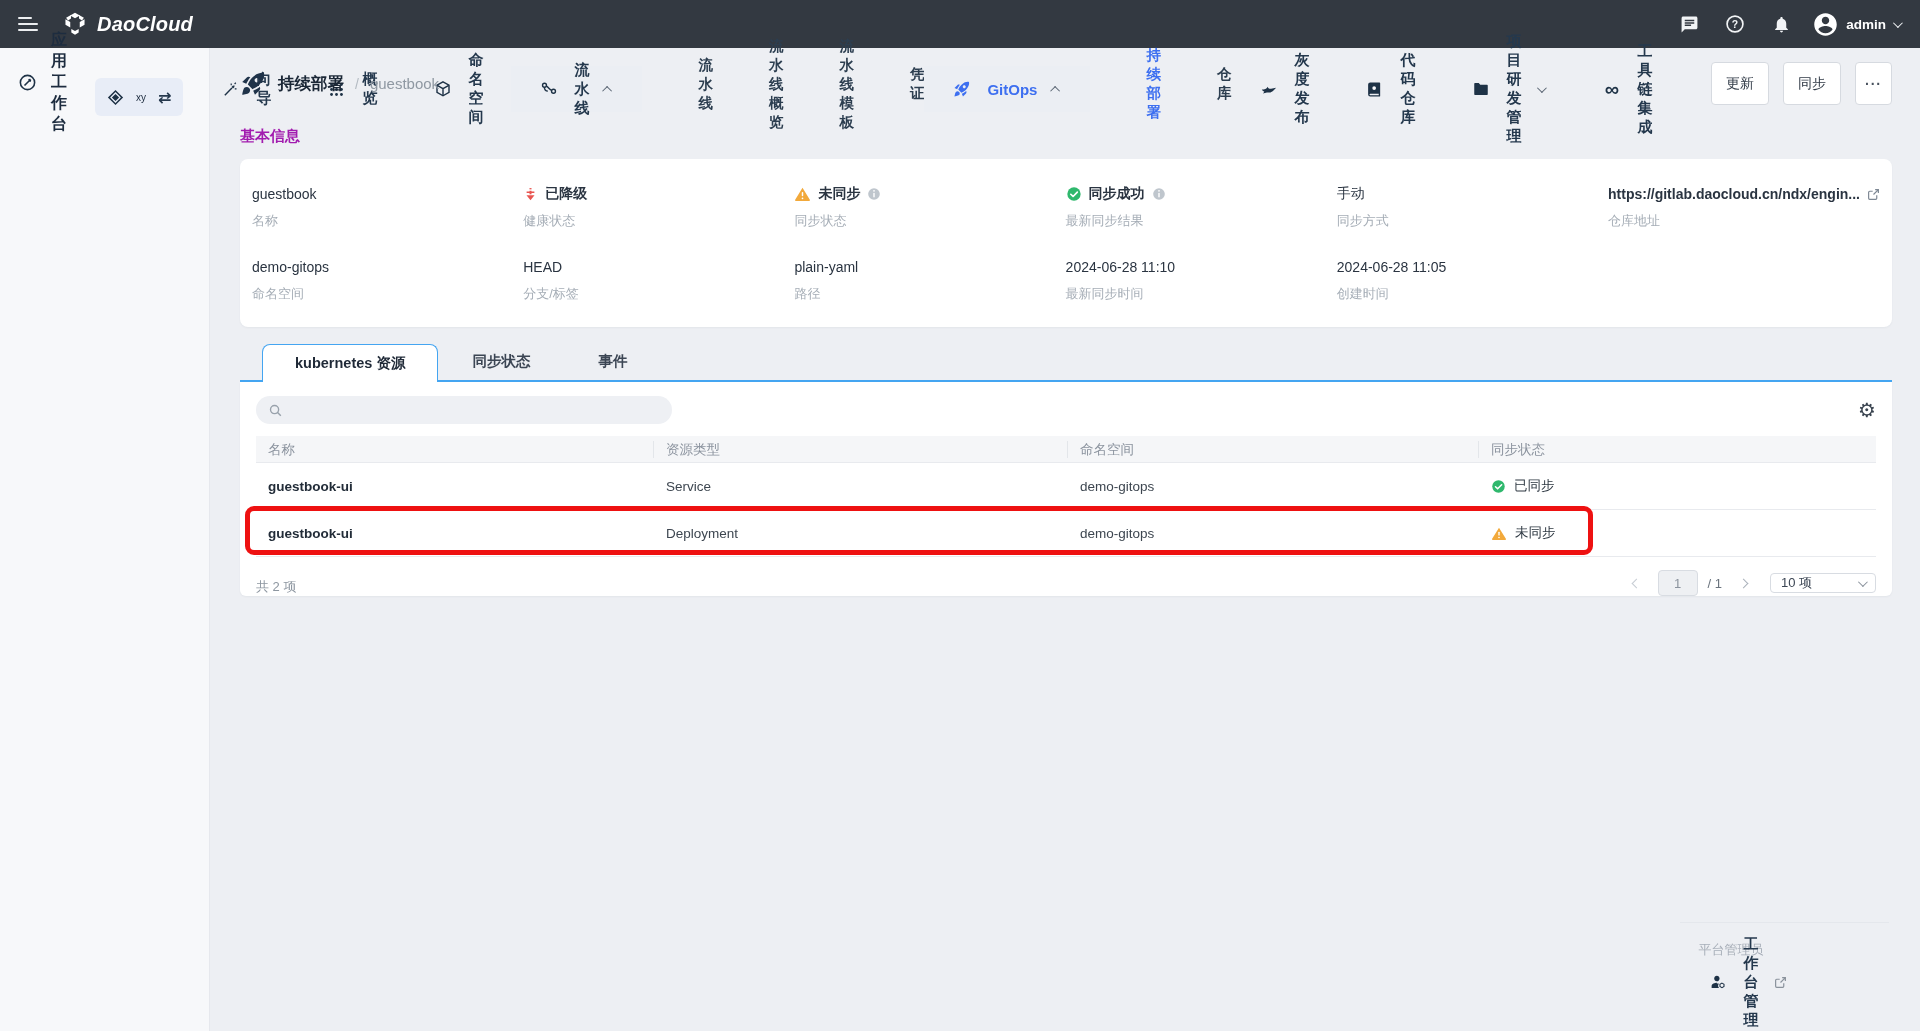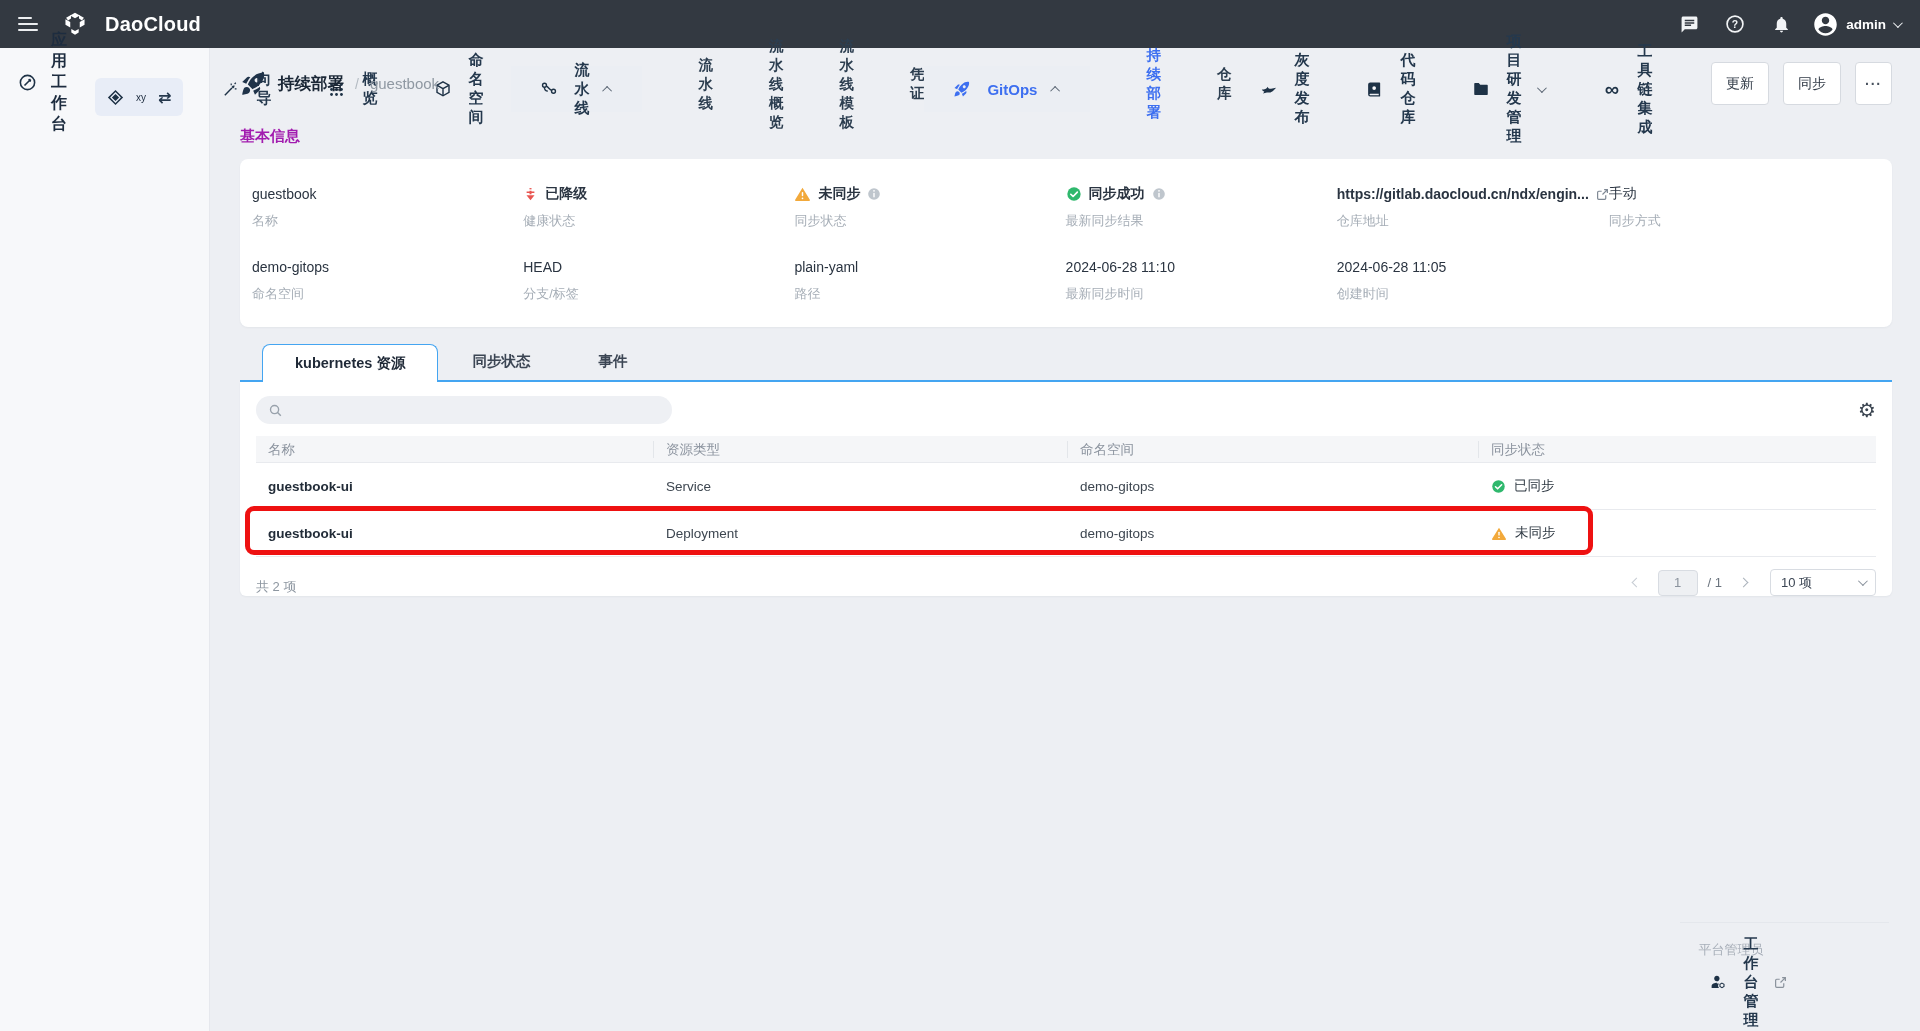--- a/index.html
+++ b/index.html
@@ -11,21 +11,21 @@
   
   .topbar { height:48px; background:#333941; display:flex; align-items:center;
     justify-content:space-between; padding:0 20px 0 18px; }
   .tb-left { display:flex; align-items:center; gap:24px; }
   .hamburger { width:20px; height:14px; display:flex; flex-direction:column;
     justify-content:space-between; cursor:pointer; }
   .hamburger i { display:block; height:2.4px; background:#eceef0; border-radius:2px; }
   .hamburger i:nth-child(1){ width:14px; }
   .hamburger i:nth-child(2){ width:20px; }
   .hamburger i:nth-child(3){ width:20px; }
-  .brand { display:flex; align-items:center; gap:17px; }
+  .brand { display:flex; align-items:center; gap:9px;font-style:italic; }
   .brand-name { color:#fff; font-size:20px; font-weight:700; letter-spacing:.2px; }
   .tb-right { display:flex; align-items:center; gap:16px; color:#f2f4f6; }
   .tb-icon { width:30px; height:30px; display:flex; align-items:center; justify-content:center;
     cursor:pointer; }
   .user { display:flex; align-items:center; gap:7px; cursor:pointer; }
   .user-name { color:#fff; font-size:13.5px; font-weight:600; }
   .chev { display:inline-block; width:7px; height:7px; border-right:1.7px solid currentColor;
     border-bottom:1.7px solid currentColor; }
   .chev.down { transform:rotate(45deg) translateY(-2px); }
   .chev.up   { transform:rotate(225deg) translateY(-2px); }
@@ -119,21 +119,21 @@
   .total { font-size:13px; color:#8d96a0; }
   .pager { margin-left:auto; display:flex; align-items:center; gap:10px; }
   .pg-chev { width:22px; height:22px; display:flex; align-items:center; justify-content:center;
     cursor:pointer; }
   .pg-chev.disabled { color:#c6ccd3; }
   .pg-chev.on { color:#aab2bb; }
   .page-input { width:40px; height:26px; background:#eef0f3; border:1px solid #d8dce2;
     border-radius:4px; font-size:13px; color:#8b939e; display:flex; align-items:center;
     justify-content:center; }
   .page-of { font-size:13px; color:#6a737d; }
-  .size-select { width:106px; height:27px; border:1px solid #d8dce2; border-radius:4px;
+  .size-select { width:106px; height:20px; border:1px solid #d8dce2; border-radius:4px;
     background:#fff; display:flex; align-items:center; padding:0 10px; cursor:pointer;
     font-size:13px; color:#3c4654; margin-left:6px; }
   .size-select .chev { color:#8a929c; margin-left:auto; }
 </style>
 </head>
 <body>
 
 <header class="topbar">
   <div class="tb-left">
     <div class="hamburger">
@@ -397,34 +397,34 @@
                 <circle cx="12" cy="12" r="10" fill="#bfc6cd"></circle>
                 <rect x="10.8" y="10" width="2.4" height="8" rx="1.2" fill="#fff"></rect>
                 <circle cx="12" cy="6.6" r="1.5" fill="#fff"></circle>
               </svg>
           </span>
         </div>
         <div class="lab">最新同步结果</div>
       </div>
       <div class="cell">
         <div class="val-row">
+            <span class="val">手动</span>
+          </div>
+        <div class="lab">同步方式</div>
+      </div>
+      <div class="cell">
+        <div class="val-row">
           <span class="val" style="font-weight:600;">https://gitlab.daocloud.cn/ndx/engin...</span>
           <span style="color:#7e8894;">
             <svg width="13" height="13" viewBox="0 0 24 24" fill="none" stroke="currentColor" stroke-width="2.2">
                 <path d="M15 3h6v6M21 3l-9 9M18 13.5V19a2 2 0 01-2 2H5a2 2 0 01-2-2V8a2 2 0 012-2h5.5"></path>
               </svg>
           </span>
         </div>
         <div class="lab">仓库地址</div>
-      </div>
-      <div class="cell">
-        <div class="val-row">
-            <span class="val">手动</span>
-          </div>
-        <div class="lab">同步方式</div>
       </div>
       <div class="cell">
         <div class="val-row">
             <span class="val">demo-gitops</span>
           </div>
         <div class="lab">命名空间</div>
       </div>
       <div class="cell">
         <div class="val-row">
             <span class="val">HEAD</span>

